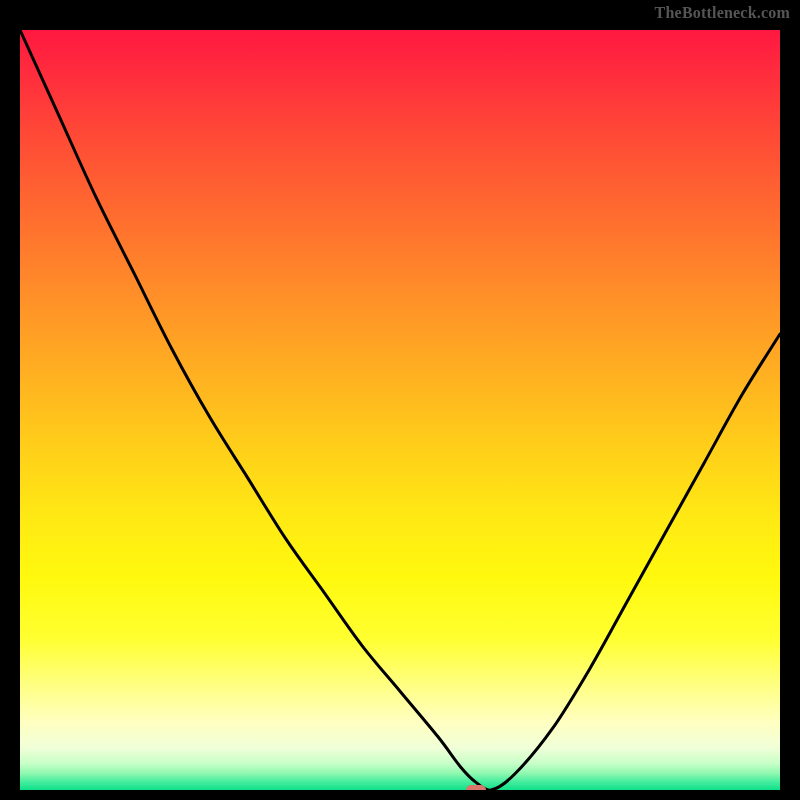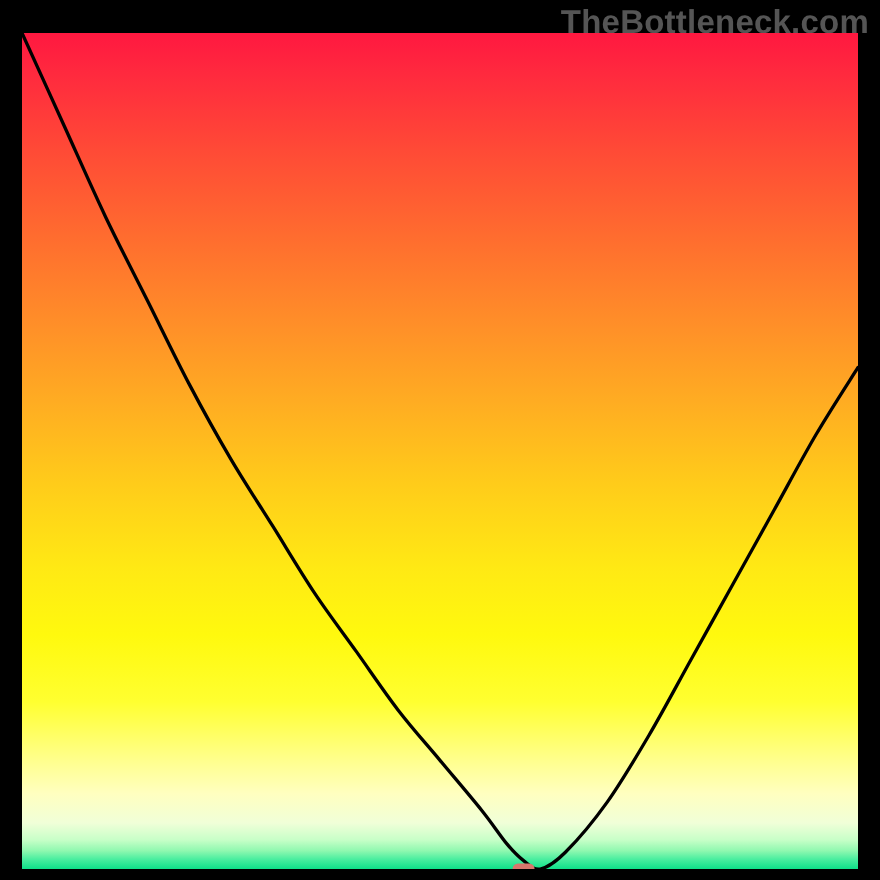--- a/index.html
+++ b/index.html
@@ -15,24 +15,25 @@
     position: relative;
     width: 800px;
     height: 800px;
     background: #000;
   }
   .watermark {
     position: absolute;
     top: 4px;
     right: 10px;
     color: #555;
-    font-size: 30px;
+    font-size: 16px;
     font-weight: 600;
     letter-spacing: 0.2px;
     user-select: none;
+    font-family: Liberation Serif, serif;
   }
   .plot-frame {
     position: absolute;
     left: 20px;
     top: 30px;
     width: 760px;
     height: 760px;
     box-sizing: border-box;
   }
   .plot-svg {

